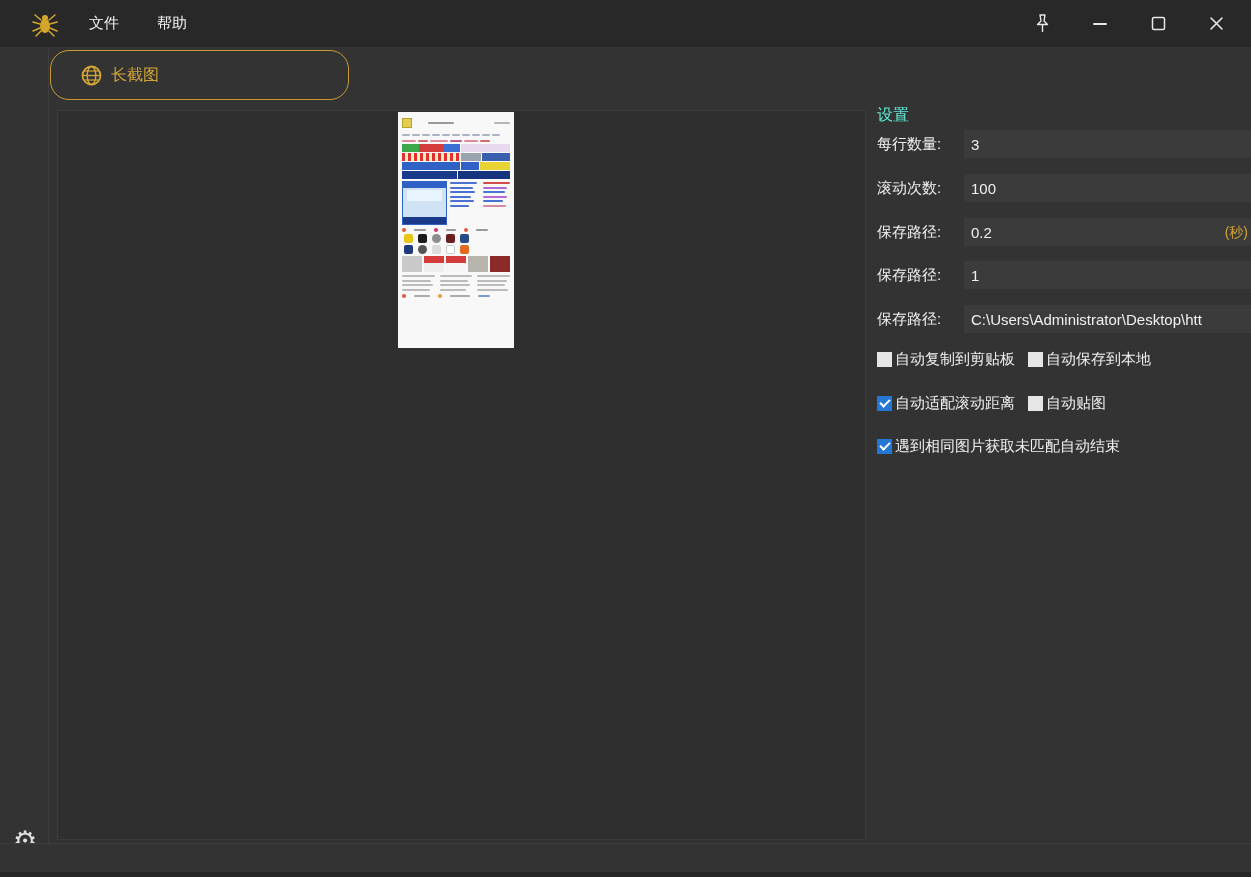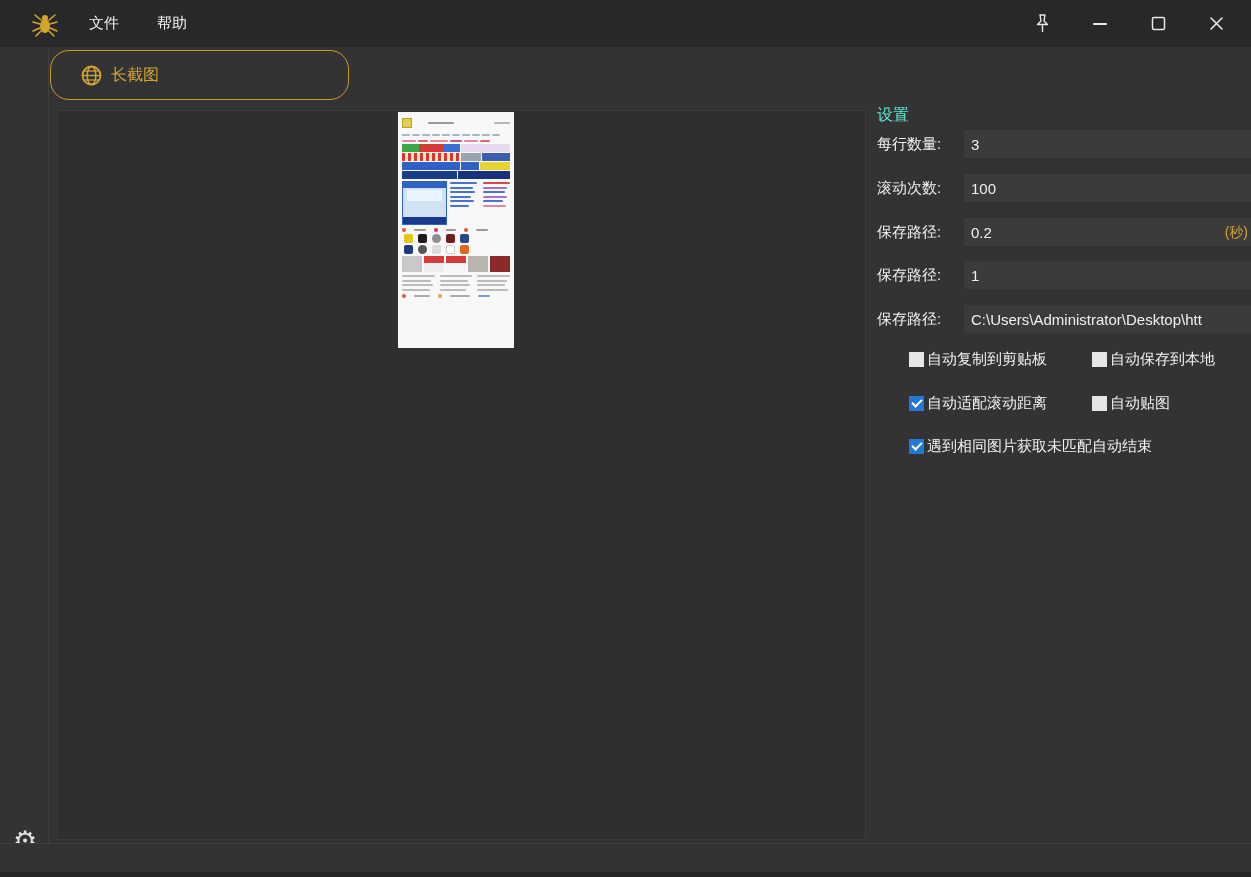--- a/index.html
+++ b/index.html
@@ -90,21 +90,21 @@
   .field-row { position:absolute; left:0; right:0; height:28px; }
   .field-label { position:absolute; left:0; top:0; height:28px; line-height:28px; font-size:15px; color:#f0f0f0; }
   .field-input {
     position:absolute; left:87px; top:0; width:287px; height:28px;
     background:#3b3b3b; border:none; outline:none;
     color:#f0f0f0; font-size:15px; padding:0 7px;
     font-family:"Liberation Sans", sans-serif;
   }
   .field-suffix { position:absolute; right:3px; top:0; height:28px; line-height:28px; font-size:14px; color:#d2a437; }
   .cb-row { position:absolute; left:0; display:flex; gap:13px; height:18px; align-items:center; }
-  .cb-item { display:flex; align-items:center; gap:3px; cursor:default;margin-left:32px; }
+  .cb-item { display:flex; align-items:center; gap:3px; cursor:default; }
   .checkbox {
     width:15px; height:15px; background:#e6e6e6; position:relative; flex:0 0 15px;
   }
   .checkbox.checked { background:#2577d4; }
   .checkbox.checked::after {
     content:""; position:absolute; left:3px; top:3.5px; width:8px; height:4px;
     border-left:2px solid #fff; border-bottom:2px solid #fff; transform:rotate(-45deg);
   }
   .cb-label { font-size:15px; color:#f0f0f0; white-space:nowrap; }
   .start-btn {

